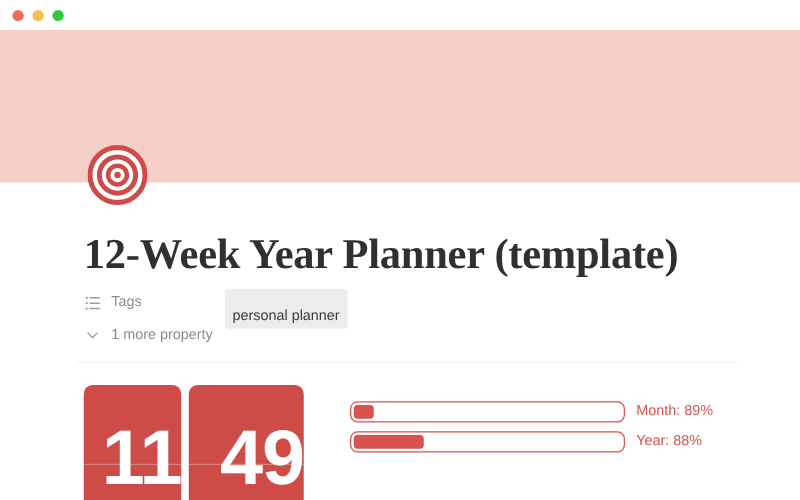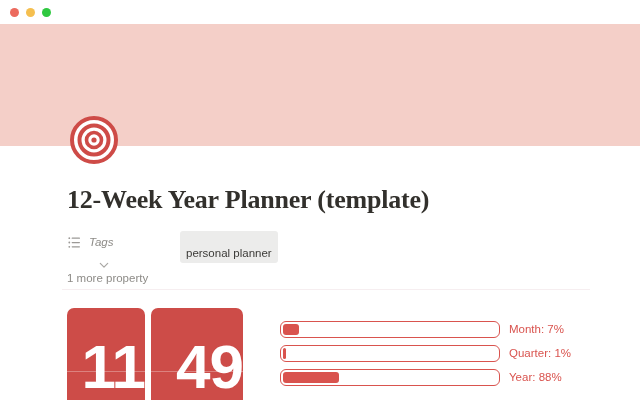--- a/index.html
+++ b/index.html
@@ -61,37 +61,37 @@
     height: 48px;
   }
   .page-icon svg { display: block; width: 48px; height: 48px; }
 
   
   .page-title {
     position: absolute;
     left: 67px;
     top: 185px;
     font-family: "Liberation Serif", "DejaVu Serif", serif;
-    font-size: 26px;
+    font-size: 34px;
     font-weight: bold;
     color: #32302c;
     letter-spacing: -0.2px;
     white-space: nowrap;
   }
 
   
   .prop-row {
     position: absolute;
     left: 67px;
     display: flex;
     align-items: center;
     height: 20px;
   }
-  .prop-tags { top: 232px; font-style: italic; }
-  .prop-more { top: 258px; flex-direction: column; }
+  .prop-tags { top: 232px; }
+  .prop-more { top: 258px; }
 
   .prop-icon {
     width: 14px;
     height: 14px;
     margin-right: 8px;
     display: flex;
     align-items: center;
     justify-content: center;
     flex: none;
   }
@@ -275,29 +275,23 @@
       <div class="flip-split"></div>
     </div>
   </div>
 
   <div class="progress-list">
 
     <div class="progress-row">
       <div class="progress-track">
         <div class="progress-fill" style="width: calc(7% + 1px);"></div>
       </div>
-      <span class="progress-label">Month: 7%</span>
+      <span class="progress-label">Month: 89%</span>
     </div>
 
-    <div class="progress-row">
-      <div class="progress-track">
-        <div class="progress-fill" style="width: calc(1% + 1px);"></div>
-      </div>
-      <span class="progress-label">Quarter: 1%</span>
-    </div>
 
     <div class="progress-row">
       <div class="progress-track">
         <div class="progress-fill" style="width: calc(25% + 1px);"></div>
       </div>
       <span class="progress-label">Year: 88%</span>
     </div>
 
   </div>
 

